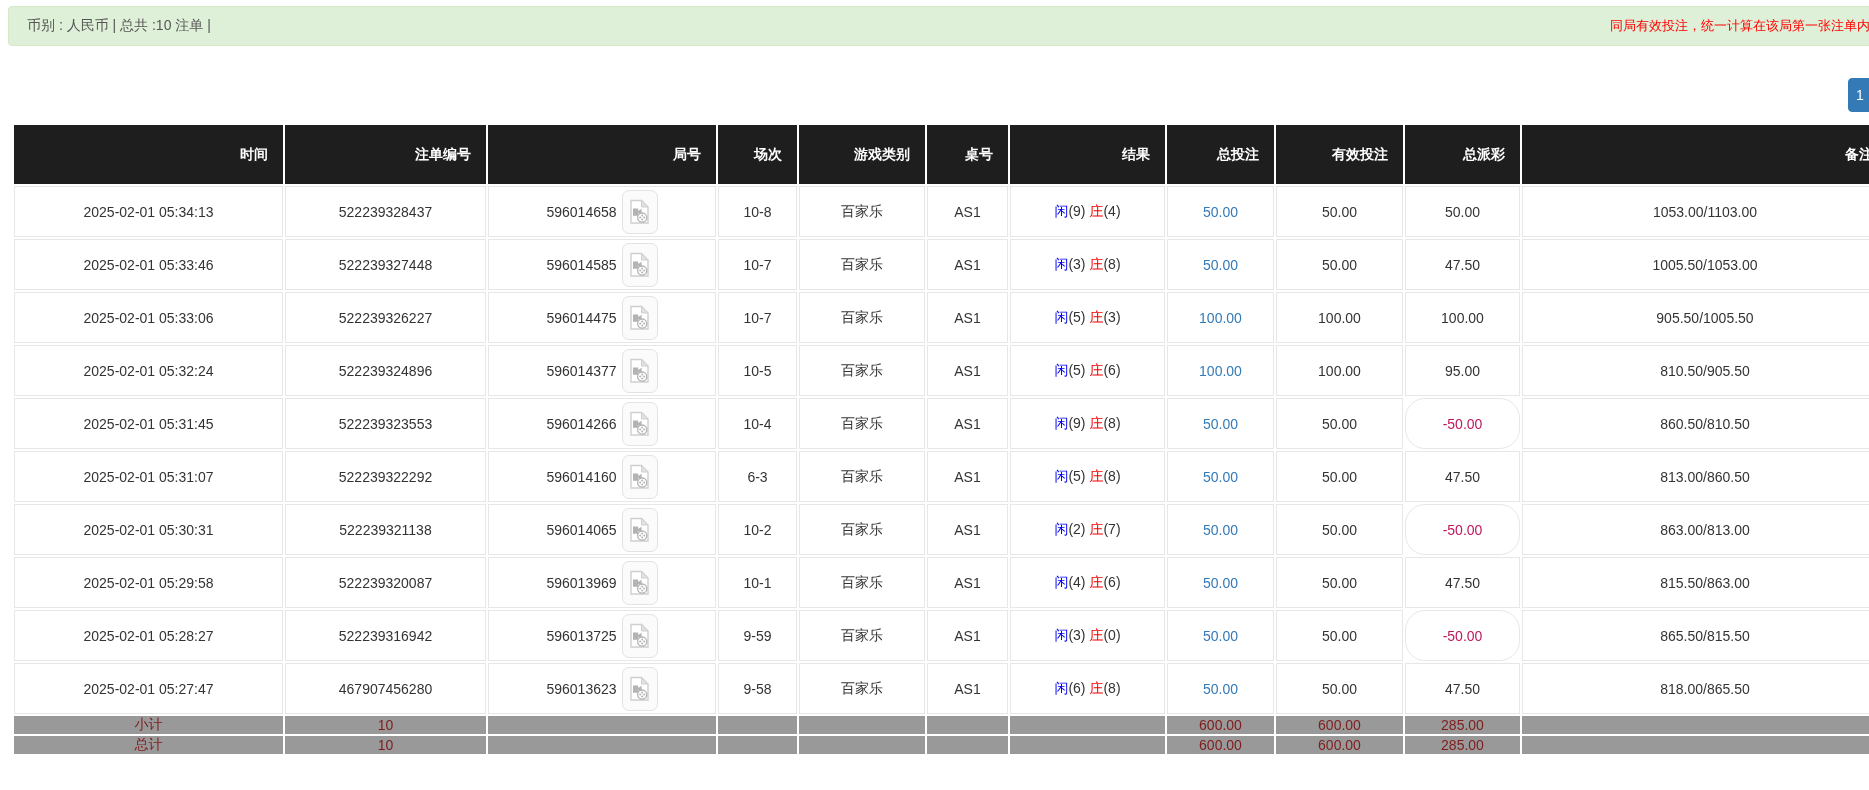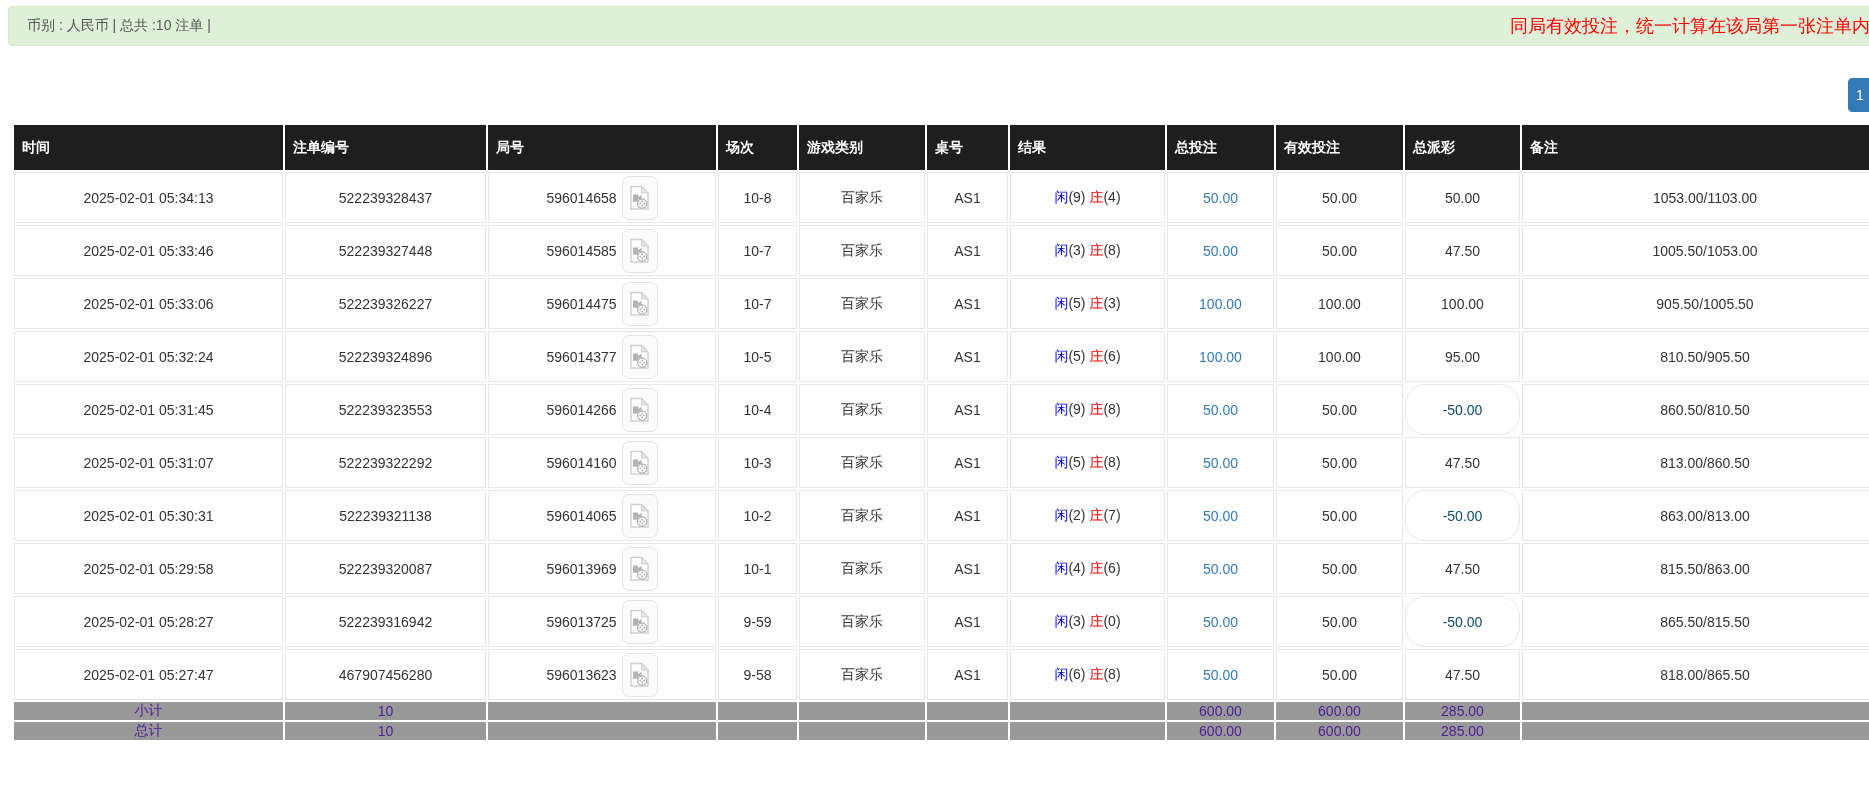--- a/index.html
+++ b/index.html
@@ -9,50 +9,50 @@
     color:#333;font-size:14px;
   }
   
   .alert{
     position:absolute;top:6px;left:8px;right:-4px;height:40px;
     background:#dff0d8;border:1px solid #d6e9c6;border-radius:4px;
     display:flex;align-items:center;justify-content:space-between;
     box-sizing:border-box;padding:0 2px 0 18px;
   }
   .alert .left-msg{color:#555;font-size:14px;}
-  .alert .right-msg{color:#ff0000;font-size:18px;white-space:nowrap;}
+  .alert .right-msg{color:#ff0000;font-size:13px;white-space:nowrap;}
   
   .pager{
     position:absolute;top:78px;right:-13px;width:34px;height:34px;
     background:#337ab7;border:1px solid #337ab7;border-radius:4px;
     color:#fff;display:flex;align-items:center;justify-content:flex-start;
     padding-left:7px;box-sizing:border-box;font-size:14px;cursor:pointer;
   }
   
   .tablewrap{position:absolute;top:123px;left:12px;width:1878px;}
   table{
     border-collapse:separate;border-spacing:2px;table-layout:fixed;
     width:1878px;background:#fff;
   }
   th{
     background:#1e1e1e;color:#fff;font-weight:bold;font-size:14px;
-    height:29px;padding:8px;text-align:left;white-space:nowrap;
+    height:29px;padding:15px;text-align:right;white-space:nowrap;
   }
   td{
     background:#fff;border:1px solid #e7e7e7;text-align:center;
     height:49px;padding:0 2px;font-size:14px;white-space:nowrap;overflow:hidden;
   }
   tr.sum td{
-    background:#999;border:none;color:#4c1d95;height:14px;
+    background:#999;border:none;color:#7f1d1d;height:14px;
   }
   .blue-link{color:#337ab7;text-decoration:none;cursor:pointer;}
   .res-p{color:#0000ee;}
   .res-b{color:#ee0000;}
   .res-n{color:#333;}
-  .neg{color:#0c4a6e;border-radius:20px;}
+  .neg{color:#be185d;border-radius:20px;}
   .round-cell-inner{display:inline-flex;align-items:center;gap:5px;vertical-align:middle;}
   .video-btn{
     width:36px;height:44px;background:#fbfbfb;border:1px solid #e3e3e3;
     border-radius:7px;display:inline-flex;align-items:center;justify-content:center;
     cursor:pointer;padding:0;
   }
 </style>
 </head>
 <body>
 
@@ -240,21 +240,21 @@
                   <path d="M12.5 1.5 l6.5 6.5 h-6.5 z" fill="#e2e2e2" stroke="#cfcfcf" stroke-width="1"></path>
                   <path d="M4 9.5 h5.2 v2.6 l3.4-2.3 v6.6 l-3.4-2.3 v2.6 h-5.2 z" fill="#b3b3b3"></path>
                   <circle cx="13.2" cy="18.6" r="4.6" fill="#ffffff" stroke="#b3b3b3" stroke-width="1.3"></circle>
                   <circle cx="13.2" cy="16.6" r="1" fill="#b3b3b3"></circle>
                   <circle cx="13.2" cy="20.6" r="1" fill="#b3b3b3"></circle>
                   <circle cx="11.2" cy="18.6" r="1" fill="#b3b3b3"></circle>
                   <circle cx="15.2" cy="18.6" r="1" fill="#b3b3b3"></circle>
                 </svg>
               </button>
             </span></td>
-          <td>10-3</td>
+          <td>6-3</td>
           <td>百家乐</td>
           <td>AS1</td>
           <td><span class="res-p">闲</span><span class="res-n">(5)</span> <span class="res-b">庄</span><span class="res-n">(8)</span></td>
           <td><a class="blue-link">50.00</a></td>
           <td>50.00</td>
           <td class="">47.50</td>
           <td>813.00/860.50</td>
         </tr>
         <tr>
           <td>2025-02-01 05:30:31</td>

